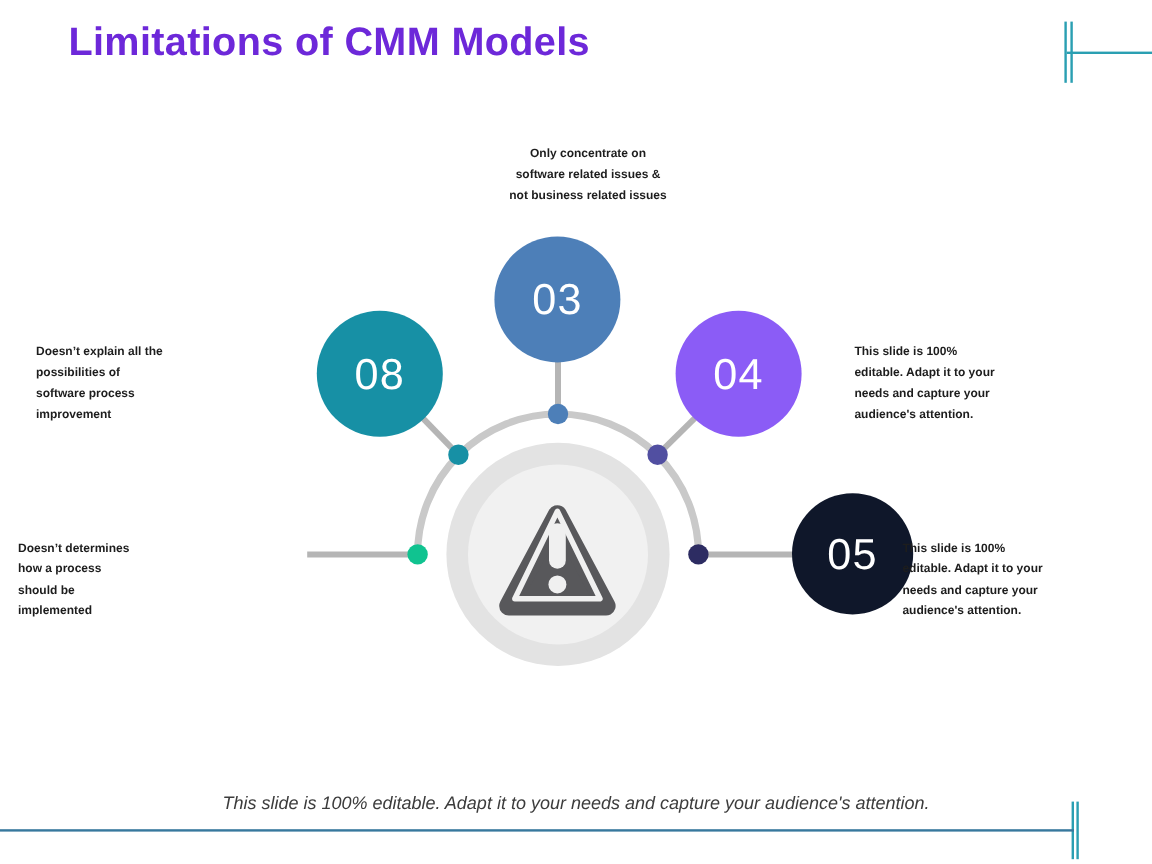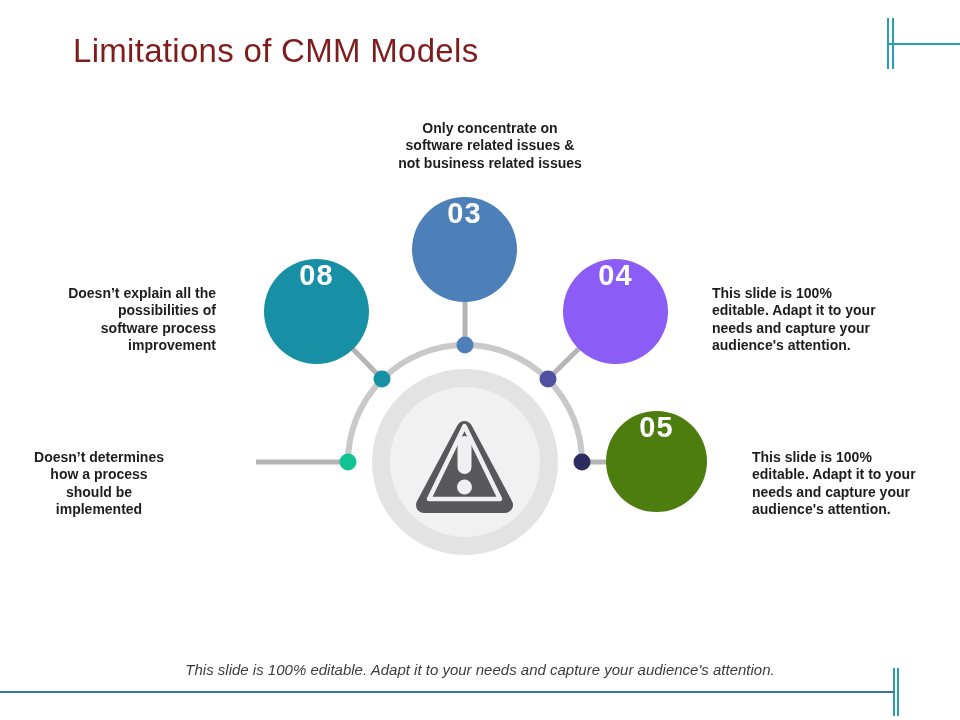--- a/index.html
+++ b/index.html
@@ -1,51 +1,51 @@
 <!DOCTYPE html>
 <html><head>
 <meta charset="utf-8">
 <style>
   html,body { margin:0; padding:0; background:#ffffff; }
   .stage {
     position:relative; width:960px; height:720px; background:#ffffff;
     font-family:"Liberation Sans", sans-serif; overflow:hidden;
   }
   .title {
-    position:absolute; left:57px; top:16px; margin:16px;
-    font-size:33px; font-weight:normal; color:#7f1d1d; letter-spacing:0.3px;
+    position:absolute; left:57px; top:16px; margin:0;
+    font-size:33px; font-weight:bold; color:#6d28d9; letter-spacing:0.3px;
   }
   
   .accent { position:absolute; background:#2a9fb2; }
   .tr-v1 { left:887px; top:18px; width:2px; height:51px; }
   .tr-v2 { left:892px; top:18px; width:2px; height:51px; }
   .tr-h  { left:889px; top:43px; width:71px; height:2px; }
   .br-v1 { left:893px; top:668px; width:2px; height:48px; }
   .br-v2 { left:897px; top:668px; width:2px; height:48px; }
   .br-h  { left:0px;  top:691px; width:895px; height:2px; background:#37789d; }
 
   .diagram-svg { position:absolute; left:0; top:0; width:960px; height:720px; }
 
   .num-circle {
     position:absolute; width:105px; height:105px; border-radius:50%;
-    display:flex; align-items:flex-start; justify-content:center;
-    color:#ffffff; font-weight:bold; font-size:29px; letter-spacing:1px;
+    display:flex; align-items:center; justify-content:center;
+    color:#ffffff; font-weight:normal; font-size:36px; letter-spacing:1px;
   }
   .c1 { left:204px; top:410px; width:103px; height:103px; background:#10c390; }
   .c2 { left:264px; top:259px; background:#1790a5; }
   .c3 { left:412px; top:197px; background:#4d7fb8; }
   .c4 { left:563px; top:259px; background:#8b5cf6; }
-  .c5 { left:606px; top:411px; width:101px; height:101px; background:#4d7c0f; }
+  .c5 { left:660px; top:411px; width:101px; height:101px; background:#0f172a; }
 
   .label {
-    position:absolute; font-weight:bold; font-size:14px; line-height:17.4px;
+    position:absolute; font-weight:bold; font-size:10px; line-height:17.4px;
     color:#1d1d1d; white-space:pre;
   }
-  .label-01 { left:15px;  top:449px; width:168px; text-align:center; }
-  .label-02 { left:30px;  top:285px; width:186px; text-align:right; }
+  .label-01 { left:15px;  top:449px; width:168px; text-align:left; }
+  .label-02 { left:30px;  top:285px; width:186px; }
   .label-03 { left:355px; top:120px; width:270px; text-align:center; }
   .label-04 { left:712px; top:285px; width:210px; text-align:left; }
   .label-05 { left:752px; top:449px; width:210px; text-align:left; }
 
   .footer {
     position:absolute; left:0; top:661px; width:960px; text-align:center;
     font-style:italic; font-size:15px; color:#3c3c3c;
   }
 </style>
 </head>

